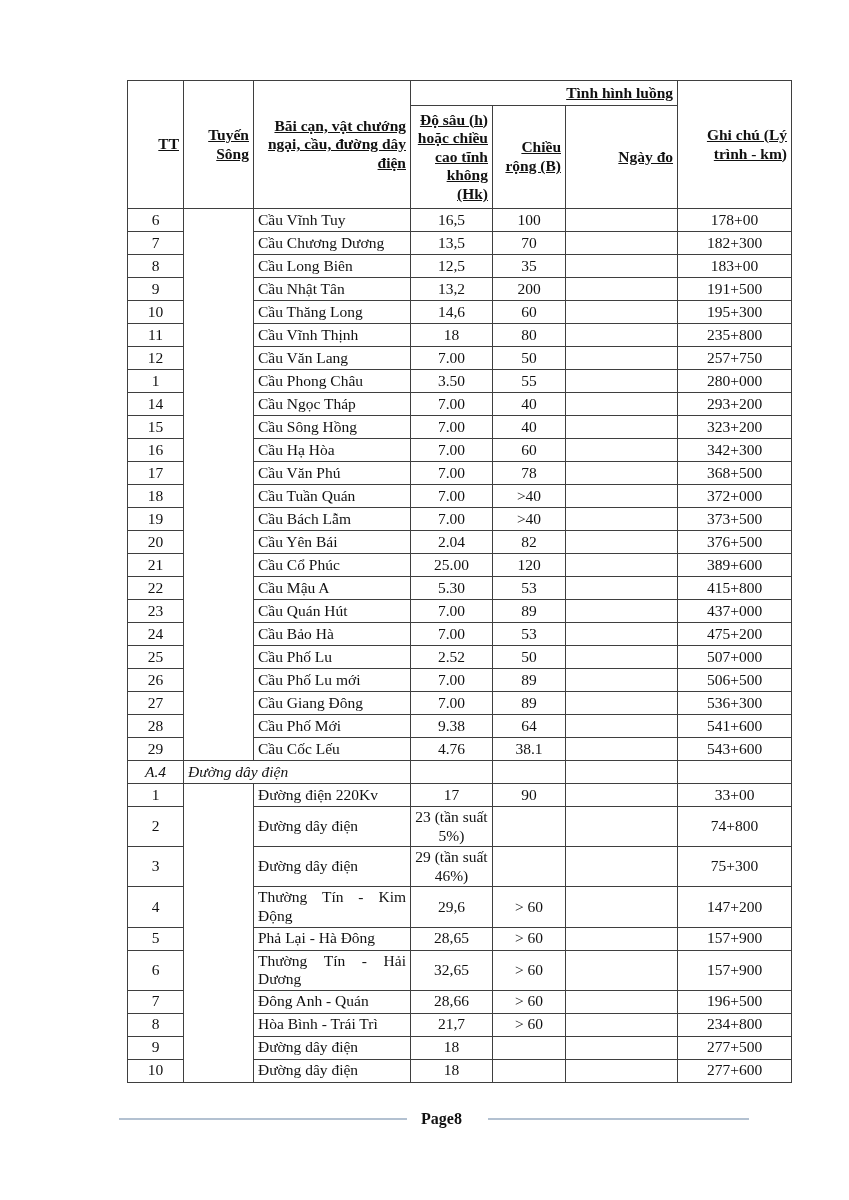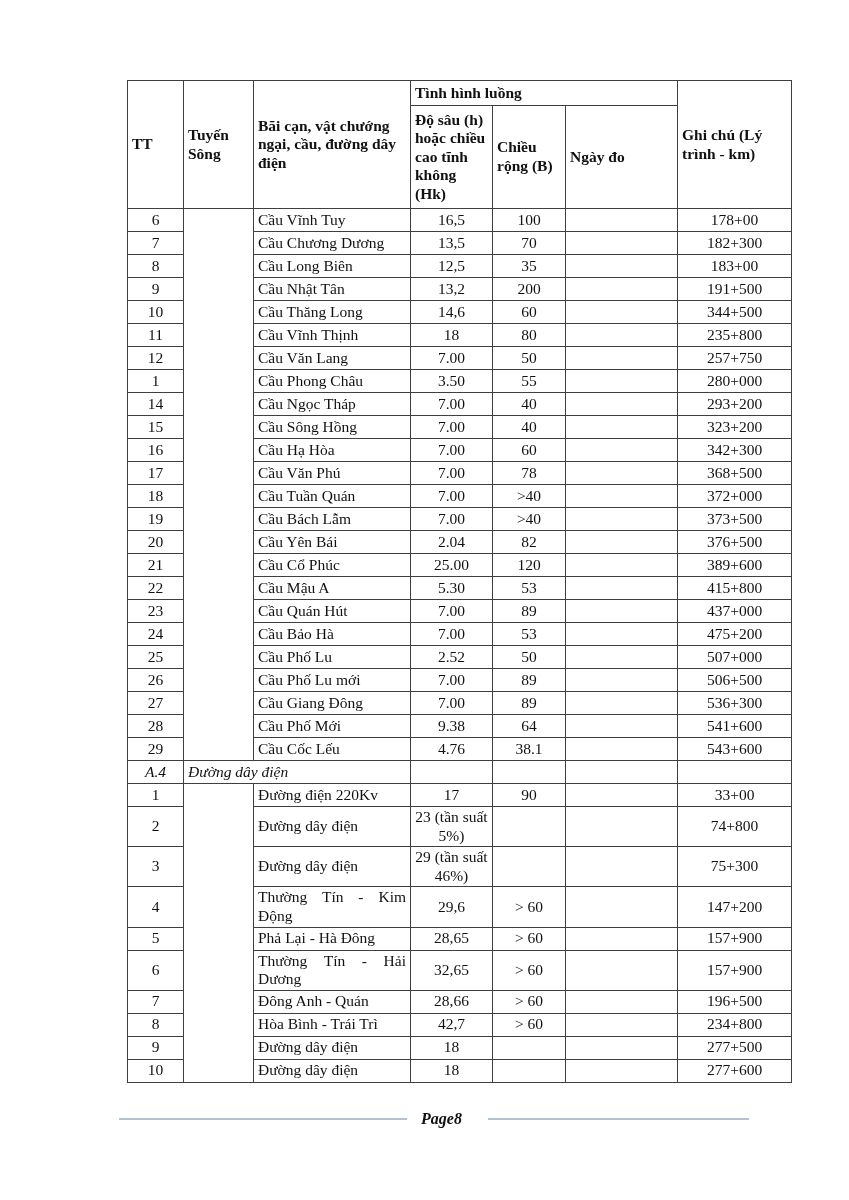--- a/index.html
+++ b/index.html
@@ -28,21 +28,22 @@
   }
   table.main th, table.main td {
     border: 1px solid #3f3f3f;
     padding: 1px 4px;
     vertical-align: middle;
     overflow: hidden;
     word-wrap: break-word;
   }
   table.main th {
     font-weight: bold;
-    text-align: left;
+    text-align: right;
+    text-decoration: underline;
   }
   th.group-hdr { height: 22px; }
   tr.sub-hdr th { height: 100px; }
   tbody tr { height: 23px; }
   td.c { text-align: center; }
   td.name-cell {
     text-align: justify;
     padding-left: 7px;
     padding-right: 7px;
   }
@@ -66,21 +67,20 @@
   .footer .rule {
     height: 2px;
     background: #b3c1d1;
   }
   .footer .rule-left  { width: 288px; margin-right: 14px; }
   .footer .rule-right { flex: 1; margin-left: 26px; }
   .footer .page-label {
     font-weight: bold;
     font-size: 16px;
     white-space: nowrap;
-    font-style: italic;
   }
 </style>
 </head>
 <body>
 
 <div class="page">
 
   <table class="main">
     <colgroup>
       <col style="width:56px">
@@ -138,21 +138,21 @@
           <td class="c">200</td>
           <td class="c"></td>
           <td class="c">191+500</td>
         </tr>
         <tr>
           <td class="c">10</td>
           <td class="name-cell">Cầu Thăng Long</td>
           <td class="c">14,6</td>
           <td class="c">60</td>
           <td class="c"></td>
-          <td class="c">344+500</td>
+          <td class="c">195+300</td>
         </tr>
         <tr>
           <td class="c">11</td>
           <td class="name-cell">Cầu Vĩnh Thịnh</td>
           <td class="c">18</td>
           <td class="c">80</td>
           <td class="c"></td>
           <td class="c">235+800</td>
         </tr>
         <tr>
@@ -360,21 +360,21 @@
           <td class="c">7</td>
           <td class="name-cell">Đông Anh - Quán</td>
           <td class="c">28,66</td>
           <td class="c">&gt; 60</td>
           <td class="c"></td>
           <td class="c">196+500</td>
         </tr>
         <tr>
           <td class="c">8</td>
           <td class="name-cell">Hòa Bình - Trái Trì</td>
-          <td class="c">42,7</td>
+          <td class="c">21,7</td>
           <td class="c">&gt; 60</td>
           <td class="c"></td>
           <td class="c">234+800</td>
         </tr>
         <tr>
           <td class="c">9</td>
           <td class="name-cell">Đường dây điện</td>
           <td class="c">18</td>
           <td class="c"></td>
           <td class="c"></td>

